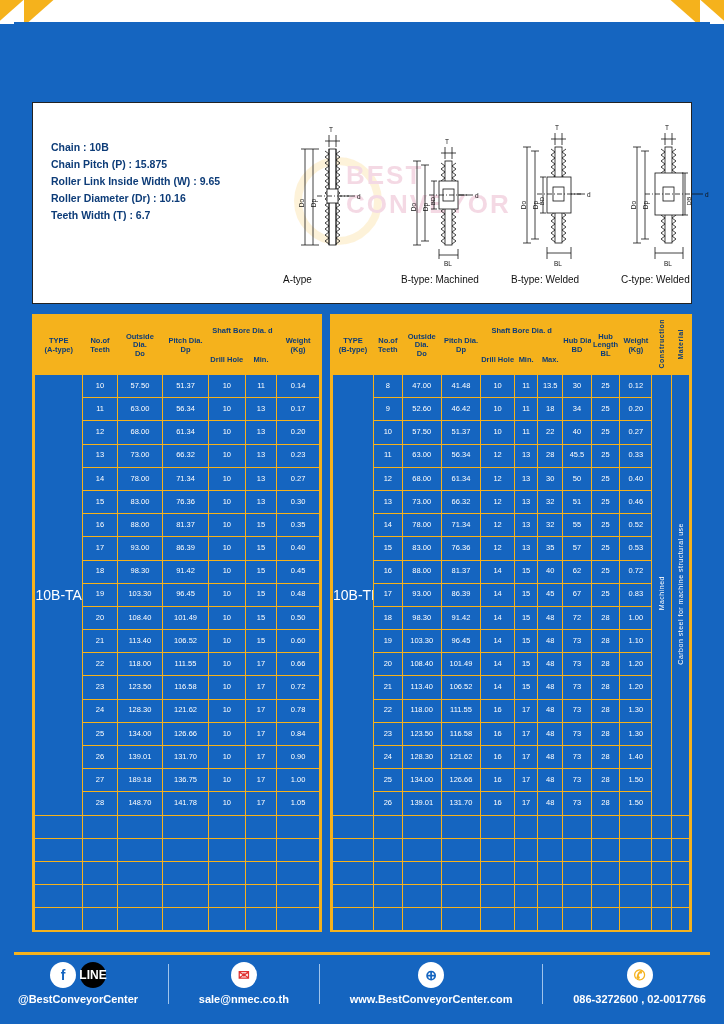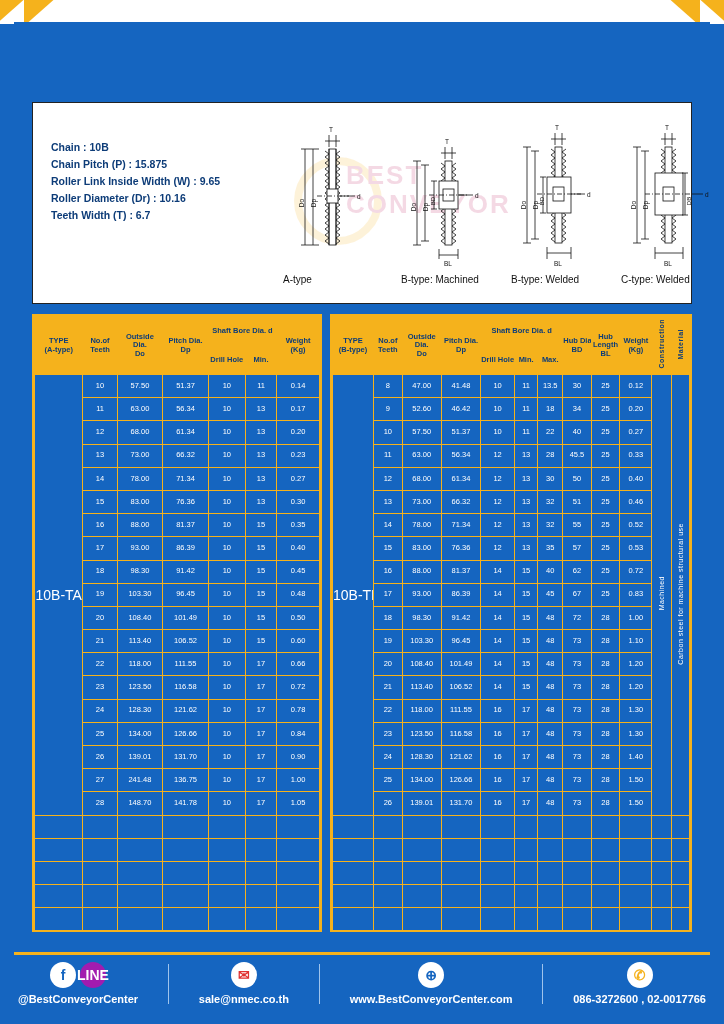--- a/index.html
+++ b/index.html
@@ -210,21 +210,21 @@
     width: 26px; height: 26px;
     border-radius: 50%;
     background: #ffffff;
     display: flex;
     align-items: center;
     justify-content: center;
     font-size: 14px;
     font-weight: bold;
   }
   .circ.fb { color: #1565c0; }
-  .circ.line { background: #a21caf; color: #ffffff; font-size: 14px; }
+  .circ.line { background: #000000; color: #ffffff; font-size: 12px; }
   .circ.mail { color: #e03030; }
   .circ.web { color: #1565c0; }
   .circ.tel { color: #f5b21c; }
   .sep {
     width: 1px;
     height: 40px;
     background: #9fc4ec;
   }
   .fitem .lbl { white-space: nowrap; }
 </style>
@@ -556,21 +556,21 @@
               <tr>
                 <td>26</td>
                 <td>139.01</td>
                 <td>131.70</td>
                 <td>10</td>
                 <td>17</td>
                 <td>0.90</td>
               </tr>
               <tr>
                 <td>27</td>
-                <td>241.48</td>
+                <td>189.18</td>
                 <td>136.75</td>
                 <td>10</td>
                 <td>17</td>
                 <td>1.00</td>
               </tr>
               <tr>
                 <td>28</td>
                 <td>148.70</td>
                 <td>141.78</td>
                 <td>10</td>

